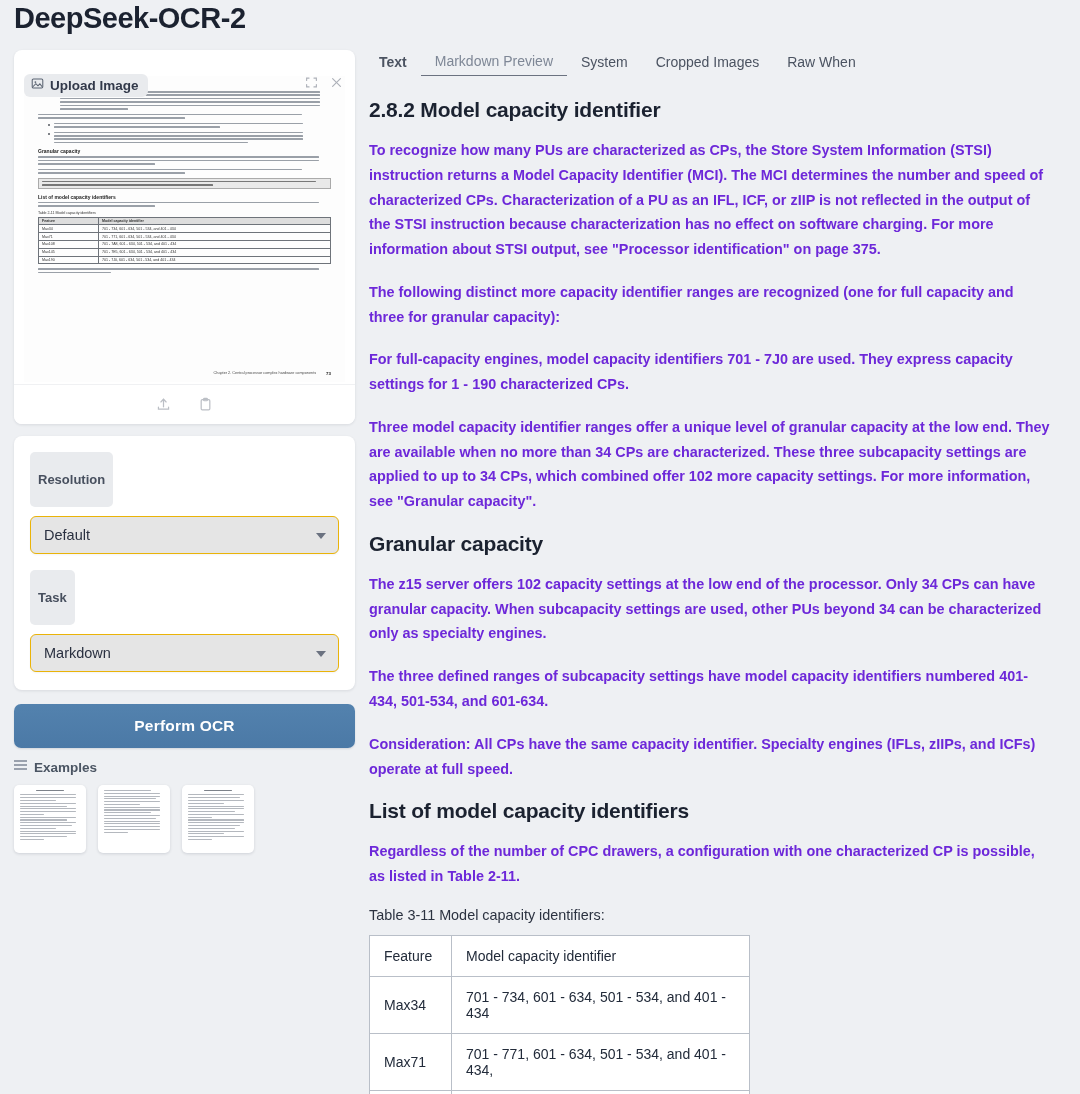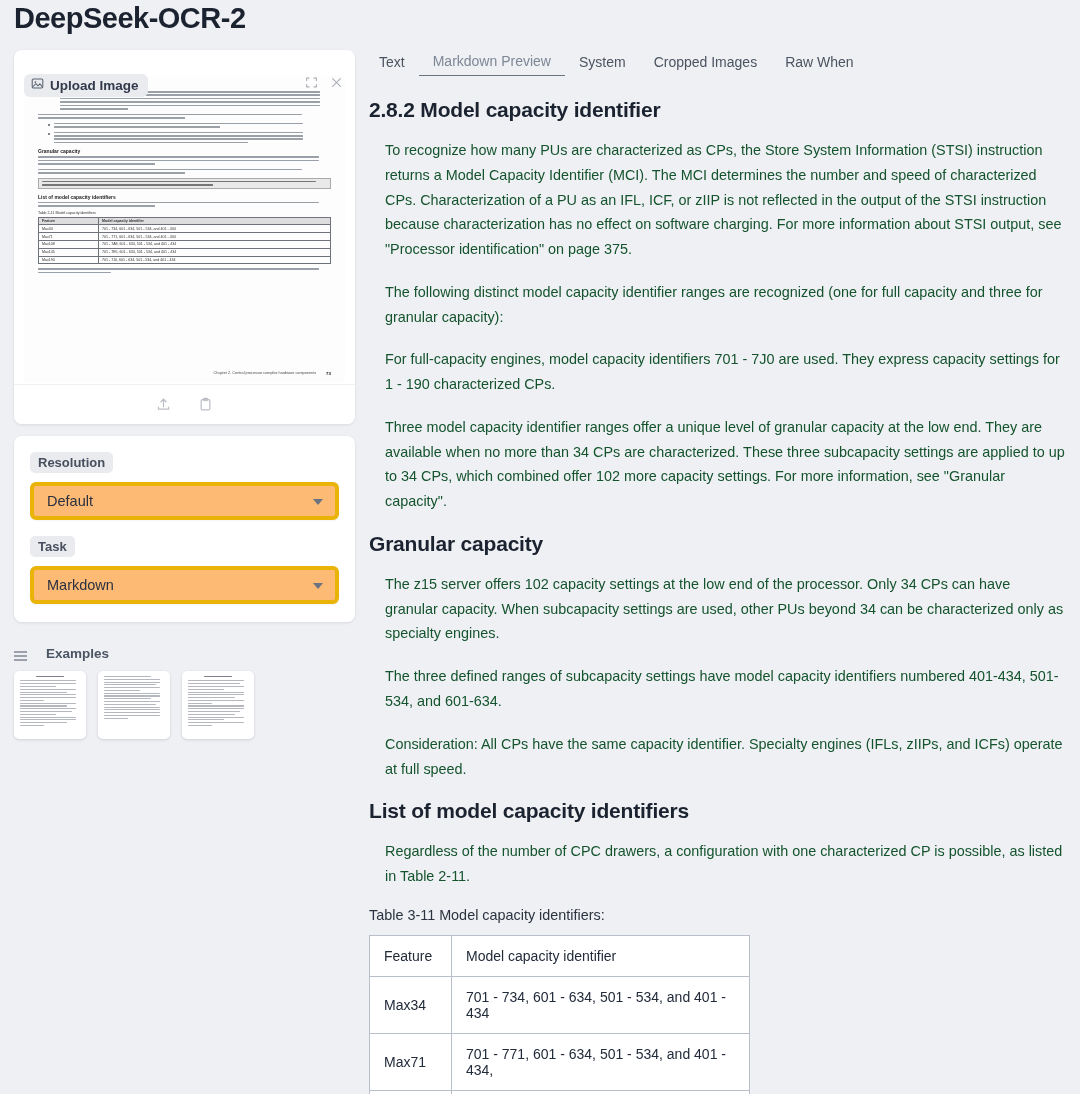--- a/index.html
+++ b/index.html
@@ -95,26 +95,26 @@
   .tool-btn { width: 22px; height: 22px; display: flex; align-items: center; justify-content: center; opacity: .45; }
 
   
   .options-card {
     margin-top: 12px; background: #ffffff; border-radius: 8px;
     box-shadow: 0 1px 3px rgba(20,30,50,0.10);
     padding: 16px 16px 18px 16px;
   }
   .field-label {
     display: inline-block; background: #e9ebee; border-radius: 5px;
-    padding: 3px 8px; font-size: 13px; font-weight: bold; color: #474f5e;
+    padding: 20px 8px; font-size: 13px; font-weight: bold; color: #474f5e;
     margin-bottom: 9px;
   }
   .select {
-    position: relative; height: 38px; background: #fdba74;
-    border: 4px solid #eab308; border-radius: 6px;
+    position: relative; height: 38px; background: #e5e5e5;
+    border: 1px solid #eab308; border-radius: 6px;
     box-shadow: 0 1px 2px rgba(20,30,50,0.05);
     display: flex; align-items: center; padding: 0 32px 0 13px;
     font-size: 14.5px; color: #2a3040;
   }
   .select .caret {
     position: absolute; right: 12px; top: 50%;
     width: 0; height: 0; margin-top: -2px;
     border-left: 5px solid transparent; border-right: 5px solid transparent;
     border-top: 6px solid #6b7280;
   }
@@ -125,21 +125,21 @@
     margin-top: 14px; height: 44px; border-radius: 7px;
     background: linear-gradient(180deg,#5382ae 0%,#4b79a6 100%);
     color: #ffffff; font-size: 15.5px; font-weight: bold;
     display: flex; align-items: center; justify-content: center;
     box-shadow: 0 1px 2px rgba(20,30,50,0.12);
     letter-spacing: .2px;
   }
 
   
   .examples-head {
-    margin-top: 24px; display: flex; align-items: flex-end; gap: 19px;
+    margin-top: 12px; display: flex; align-items: flex-start; gap: 7px;
     font-size: 13.5px; font-weight: bold; color: #4b5563;
   }
   .ex-list-icon { display: flex; flex-direction: column; gap: 2.5px; width: 13px; }
   .ex-list-icon i { display: block; height: 1.6px; background: #9aa1ad; }
   .ex-list-icon i:nth-child(1) { width: 100%; }
   .ex-list-icon i:nth-child(2) { width: 100%; }
   .ex-list-icon i:nth-child(3) { width: 100%; }
   .thumbs { margin-top: 10px; display: flex; gap: 12px; }
   .thumb {
     width: 72px; height: 68px; background: #fff; border-radius: 5px;
@@ -151,31 +151,31 @@
   .tline.d { width: 40%; } .tline.e { width: 86%; }
   .tline.head { width: 46%; margin: 0 auto 3px auto; background: #7d828a; height: 1.4px; }
 
   
   .right-col { position: absolute; left: 369px; top: 46px; width: 697px; }
   .tabbar { display: flex; align-items: flex-end; gap: 0; height: 30px; }
   .tab {
     font-size: 14px; color: #4b5361; padding: 0 14px 6px 14px;
     white-space: nowrap;
   }
-  .tab:first-child { padding-left: 10px; }
+  .tab:first-child { padding-left: 10px; font-weight: bold; }
   .tab.active { color: #7e8796; border-bottom: 1.6px solid #6b7280; }
 
   .content { margin-top: 22px; }
   h2.sec {
     font-size: 21px; font-weight: bold; color: #1b2230;
     letter-spacing: -0.2px; margin: 0 0 16px 0;
   }
   p.para {
-    font-size: 14.4px; line-height: 1.72; color: #14532d;
-    margin: 0 0 18px 16px; max-width: 683px;
+    font-size: 14.4px; line-height: 1.72; color: #6d28d9;
+    margin: 0 0 18px 0; max-width: 683px; font-weight: bold;
   }
   p.tcap { font-size: 14.4px; color: #2b3240; margin: 0 0 12px 0; }
   table.md {
     border-collapse: collapse; width: 381px; margin-bottom: 22px;
     background: #fff;
   }
   table.md th, table.md td {
     border: 1px solid #b9bfc8; padding: 12px 14px;
     font-size: 14px; color: #222b3a; text-align: left; font-weight: normal;
   }
@@ -339,20 +339,21 @@
         <span class="caret"></span>
       </div>
       <div class="gap"></div>
       <div class="field-label">Task</div>
       <div class="select">
         <span>Markdown</span>
         <span class="caret"></span>
       </div>
     </div>
 
+    <div class="ocr-btn">Perform OCR</div>
 
     <div class="examples-head">
       <span class="ex-list-icon">
           <i></i>
           <i></i>
           <i></i>
         </span>
       <span>Examples</span>
     </div>
     <div class="thumbs">
@@ -423,21 +424,21 @@
       <div class="tab">Text</div>
       <div class="tab active">Markdown Preview</div>
       <div class="tab">System</div>
       <div class="tab">Cropped Images</div>
       <div class="tab">Raw When</div>
     </div>
 
     <div class="content">
       <h2 class="sec">2.8.2 Model capacity identifier</h2>
       <p class="para">To recognize how many PUs are characterized as CPs, the Store System Information (STSI) instruction returns a Model Capacity Identifier (MCI). The MCI determines the number and speed of characterized CPs. Characterization of a PU as an IFL, ICF, or zIIP is not reflected in the output of the STSI instruction because characterization has no effect on software charging. For more information about STSI output, see "Processor identification" on page 375.</p>
-      <p class="para">The following distinct model capacity identifier ranges are recognized (one for full capacity and three for granular capacity):</p>
+      <p class="para">The following distinct more capacity identifier ranges are recognized (one for full capacity and three for granular capacity):</p>
       <p class="para">For full-capacity engines, model capacity identifiers 701 - 7J0 are used. They express capacity settings for 1 - 190 characterized CPs.</p>
       <p class="para">Three model capacity identifier ranges offer a unique level of granular capacity at the low end. They are available when no more than 34 CPs are characterized. These three subcapacity settings are applied to up to 34 CPs, which combined offer 102 more capacity settings. For more information, see "Granular capacity".</p>
 
       <h2 class="sec">Granular capacity</h2>
       <p class="para">The z15 server offers 102 capacity settings at the low end of the processor. Only 34 CPs can have granular capacity. When subcapacity settings are used, other PUs beyond 34 can be characterized only as specialty engines.</p>
       <p class="para">The three defined ranges of subcapacity settings have model capacity identifiers numbered 401-434, 501-534, and 601-634.</p>
       <p class="para">Consideration: All CPs have the same capacity identifier. Specialty engines (IFLs, zIIPs, and ICFs) operate at full speed.</p>
 
       <h2 class="sec">List of model capacity identifiers</h2>
       <p class="para">Regardless of the number of CPC drawers, a configuration with one characterized CP is possible, as listed in Table 2-11.</p>

